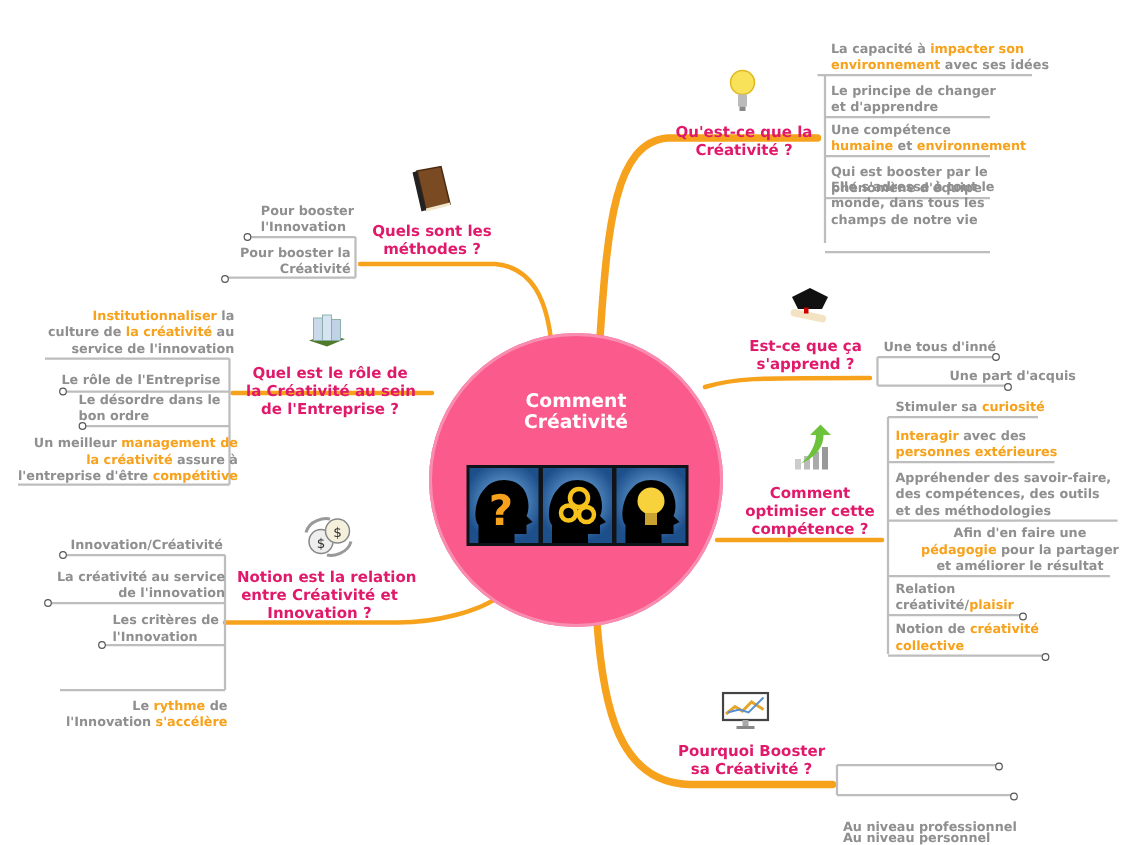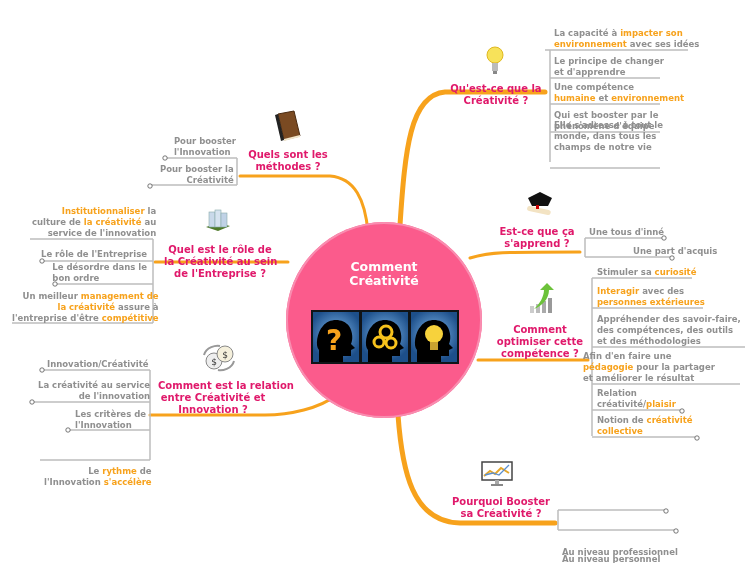--- a/index.html
+++ b/index.html
@@ -217,38 +217,38 @@
 <div class="branch-title" style="left:243px;top:149px;width:90px;">
   <div>Quels sont les</div>
   <div>méthodes ?</div>
 </div>
 <div class="branch-title" style="left:164px;top:244px;width:112px;">
   <div>Quel est le rôle de</div>
   <div>la Créativité au sein</div>
   <div>de l'Entreprise ?</div>
 </div>
 <div class="branch-title" style="left:158px;top:380px;width:110px;">
-  <div>Comment est la relation</div>
+  <div>Notion est la relation</div>
   <div>entre Créativité et</div>
   <div>Innovation ?</div>
 </div>
 
 <div class="leaf leaf-r" style="left:554px;top:28px;"><span>La capacité à </span><span class="hl">impacter son</span><br><span class="hl">environnement</span><span> avec ses idées</span></div>
 <div class="leaf leaf-r" style="left:554px;top:56px;"><span>Le principe de changer</span><br><span>et d'apprendre</span></div>
 <div class="leaf leaf-r" style="left:554px;top:82px;"><span>Une compétence</span><br><span class="hl">humaine</span><span> et </span><span class="hl">environnement</span></div>
 <div class="leaf leaf-r" style="left:554px;top:110px;"><span>Qui est booster par le</span><br><span>phénomène d'équipe</span></div>
 <div class="leaf leaf-r" style="left:554px;top:120px;"><span>Elle s'adresse à tout le</span><br><span>monde, dans tous les</span><br><span>champs de notre vie</span></div>
 
 <div class="leaf leaf-r" style="left:589px;top:227px;"><span>Une tous d'inné</span></div>
 <div class="leaf leaf-r" style="left:589px;top:246px;margin-left:44px;"><span>Une part d'acquis</span></div>
 
 <div class="leaf leaf-r" style="left:597px;top:267px;"><span>Stimuler sa </span><span class="hl">curiosité</span></div>
 <div class="leaf leaf-r" style="left:597px;top:286px;"><span class="hl">Interagir</span><span> avec des</span><br><span class="hl">personnes extérieures</span></div>
 <div class="leaf leaf-r" style="left:597px;top:314px;"><span>Appréhender des savoir-faire,</span><br><span>des compétences, des outils</span><br><span>et des méthodologies</span></div>
-<div class="leaf leaf-r" style="left:583px;top:351px;"><span>Afin d'en faire une</span><br><span class="hl">pédagogie</span><span> pour la partager</span><br><span>et améliorer le résultat</span></div>
+<div class="leaf leaf-r" style="left:614px;top:351px;text-align:center;"><span>Afin d'en faire une</span><br><span class="hl">pédagogie</span><span> pour la partager</span><br><span>et améliorer le résultat</span></div>
 <div class="leaf leaf-r" style="left:597px;top:388px;"><span>Relation</span><br><span>créativité/</span><span class="hl">plaisir</span></div>
 <div class="leaf leaf-r" style="left:597px;top:415px;"><span>Notion de </span><span class="hl">créativité</span><br><span class="hl">collective</span></div>
 
 <div class="leaf leaf-r" style="left:562px;top:514px;margin-top:40px;"><span>Au niveau personnel</span></div>
 <div class="leaf leaf-r" style="left:562px;top:547px;"><span>Au niveau professionnel</span></div>
 
 <div class="leaf leaf-l" style="right:514px;top:136px;"><span>Pour booster</span><br><span>l'Innovation</span></div>
 <div class="leaf leaf-c" style="left:160px;top:164px;"><span>Pour booster la</span><br><span>Créativité</span></div>
 
 <div class="leaf leaf-c" style="left:32px;top:206px;"><span class="hl">Institutionnaliser</span><span> la</span><br><span>culture de </span><span class="hl">la créativité</span><span> au</span><br><span>service de l'innovation</span></div>

